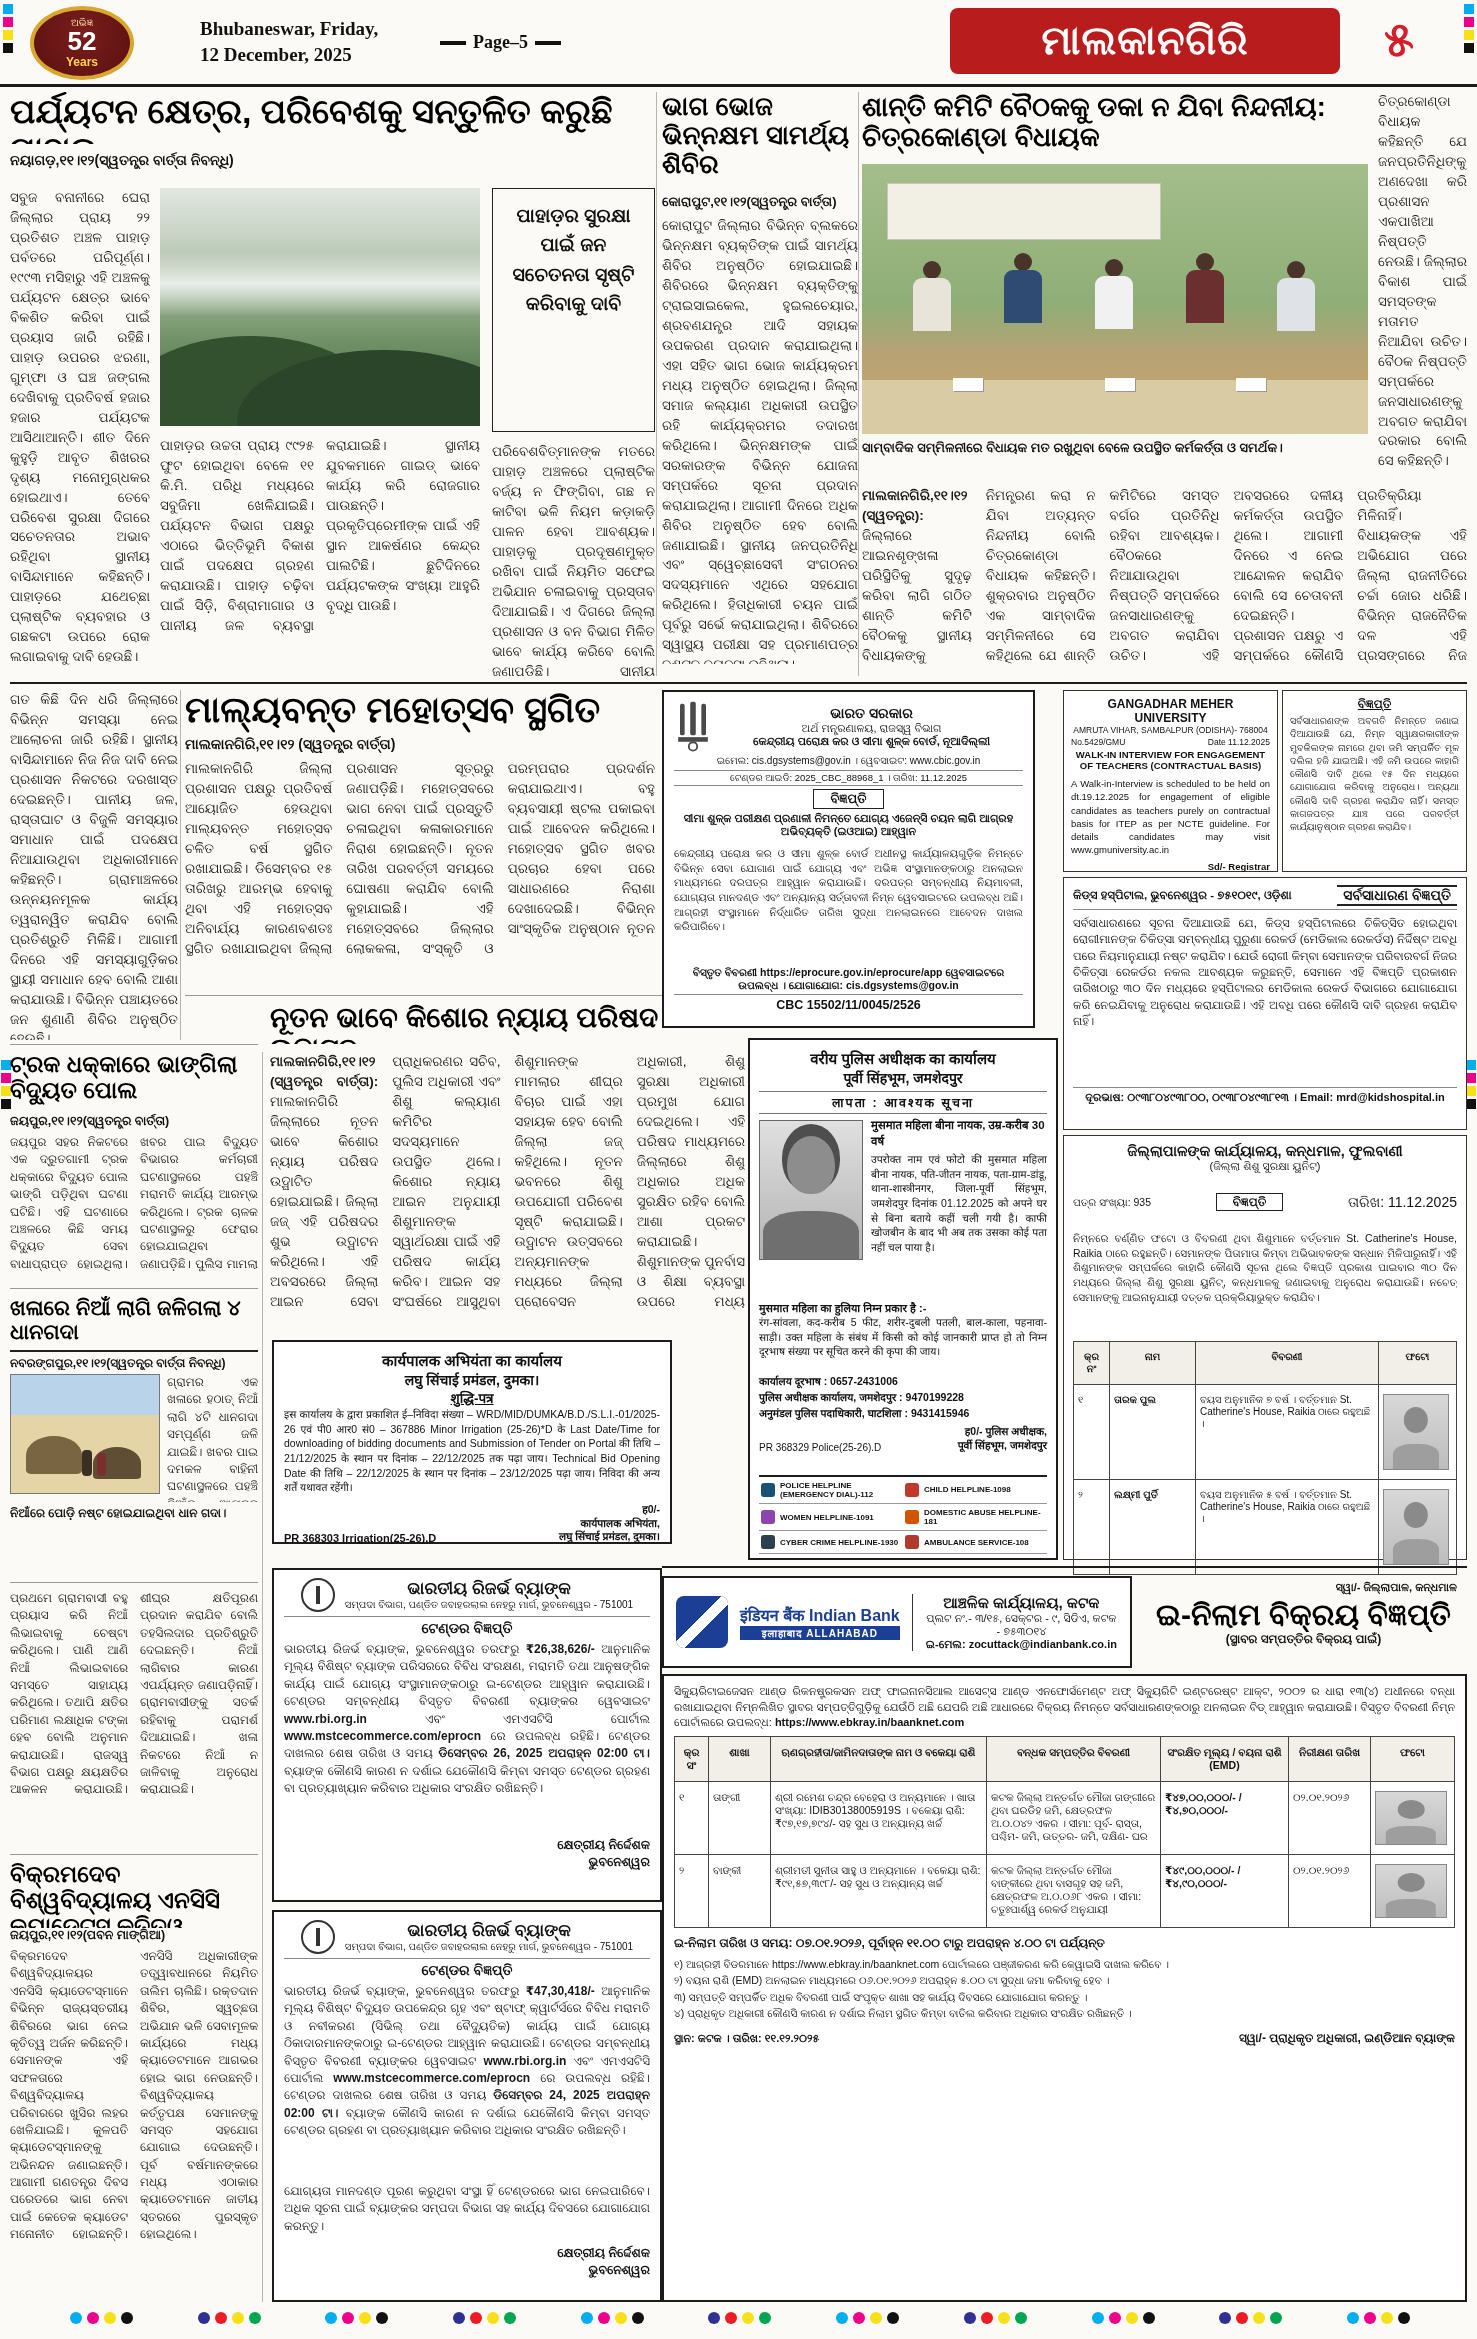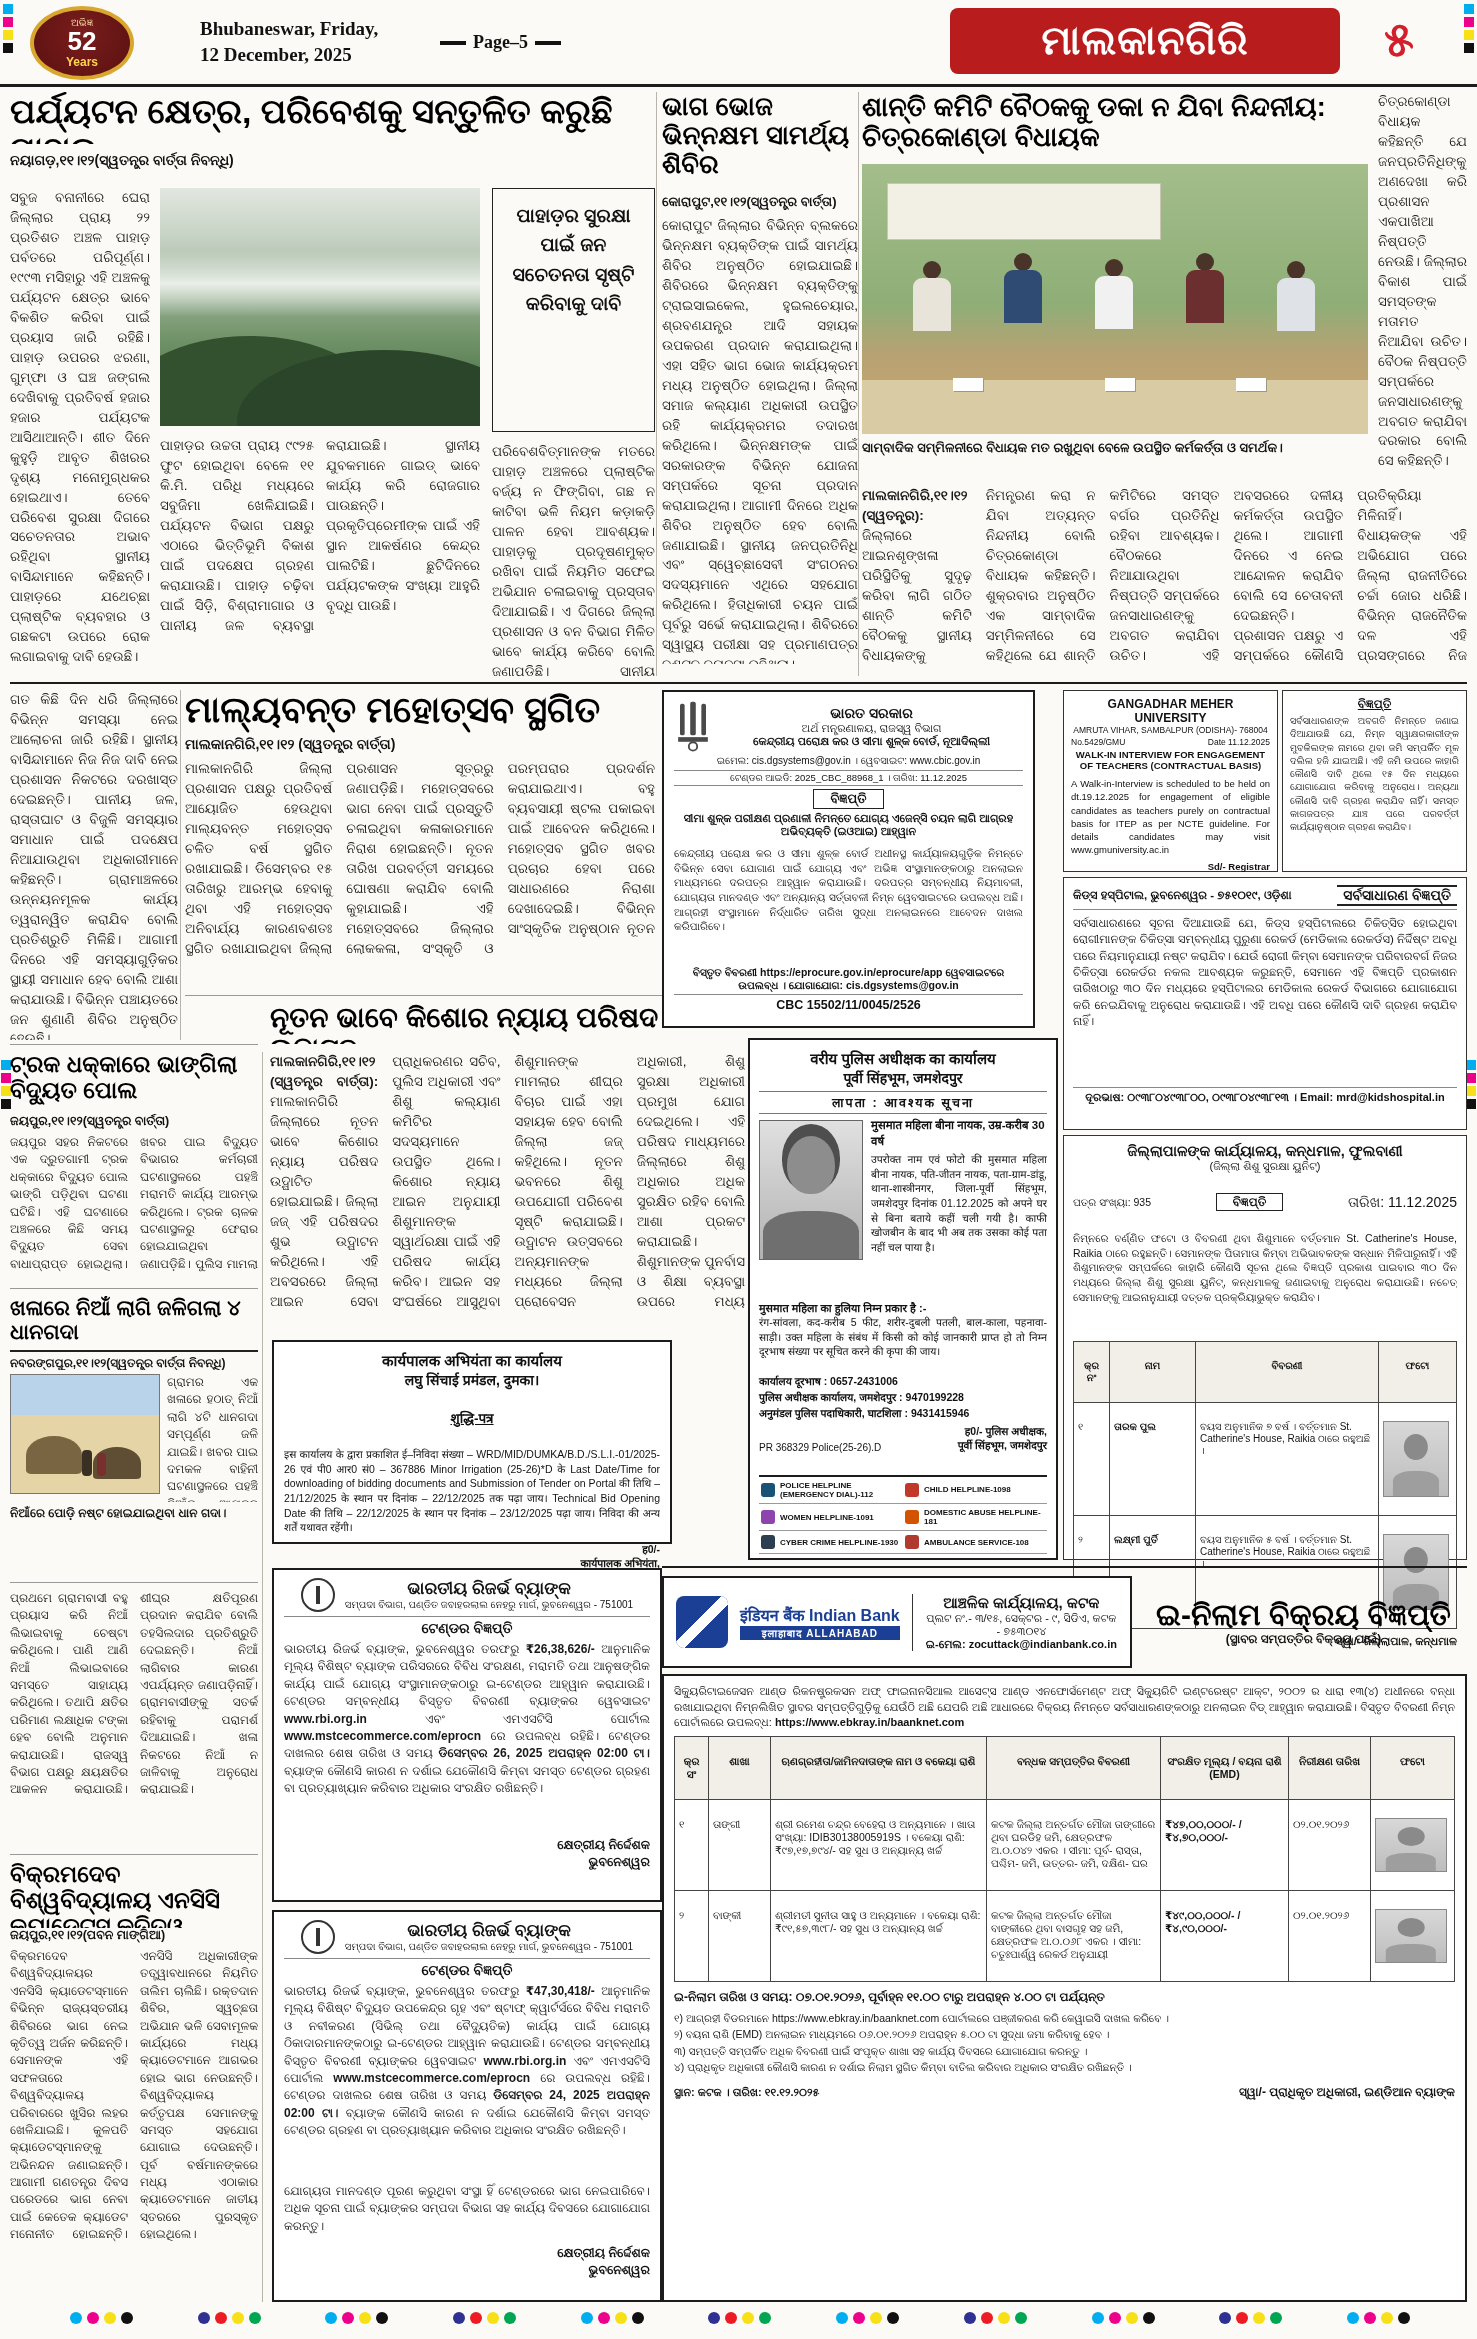--- a/index.html
+++ b/index.html
@@ -57,21 +57,21 @@
 .pagelabel{display:flex;align-items:center;gap:7px;font-weight:700;font-size:18px}
 .pagelabel .bar{display:inline-block;width:26px;height:4px;background:#111}
 .inset{border:1.5px solid #222;padding:12px 8px;font-weight:700;font-size:19px;line-height:1.55;text-align:center;overflow:hidden}
 .cap{font-size:13px;font-weight:700;overflow:hidden}
 .help-grid{display:grid;grid-template-columns:1fr 1fr;border-top:2px solid #1c1c1c;margin-top:22px}
 .help-cell{display:flex;align-items:center;gap:5px;border-bottom:1px solid #999;padding:4px 2px;overflow:hidden}
 .hicon{flex:0 0 14px;width:14px;height:14px;border-radius:3px}
 .hi0{background:#1a5276}.hi1{background:#c0392b}.hi2{background:#8e44ad}.hi3{background:#d35400}.hi4{background:#2c3e50}.hi5{background:#b03a2e}
 .help-cell span.lbl{font-size:8px;font-weight:700;line-height:1.15}
 table.nt{border-collapse:collapse;width:100%}
-table.nt th,table.nt td{border:1px solid #444;padding:18px 4px;vertical-align:top;text-align:left}
+table.nt th,table.nt td{border:1px solid #444;padding:9px 4px;vertical-align:top;text-align:left}
 table.nt th{text-align:center;font-weight:700;background:#f1efe8}
 .iblogo{width:52px;height:52px;background:#1b3f94;border-radius:8px;position:relative;overflow:hidden}
 .iblogo::after{content:"";position:absolute;inset:0;background:linear-gradient(135deg,transparent 44%,#fff 44% 58%,transparent 58%)}
 .ibbar{background:#1b3f94;color:#fff;font-size:10px;font-weight:700;text-align:center;padding:0 6px;letter-spacing:1px}
 .rbilogo{width:34px;height:34px;border:2.5px solid #333;border-radius:50%;position:relative}
 .rbilogo::after{content:"";position:absolute;left:50%;top:6px;transform:translateX(-50%);width:4px;height:18px;background:#333}
 .regcol{display:flex;flex-direction:column;gap:3px}
 .regcol i{width:10px;height:10px;display:block}
 .dotrow{position:absolute;left:70px;top:2312px;width:1340px;display:flex;justify-content:space-between}
 .dotgrp{display:flex;gap:5px}
@@ -205,21 +205,21 @@
     <div class="hl" style="font-size:28px;height:42px">ନୂତନ ଭାବେ କିଶୋର ନ୍ୟାୟ ପରିଷଦ ଉଦ୍ଘାଟନ</div>
     <div class="bt col4 ov" style="margin-top:8px;height:276px">
       <span class="b">ମାଲକାନଗିରି,୧୧।୧୨ (ସ୍ୱତନ୍ତ୍ର ବାର୍ତ୍ତା):</span>
       <span>ମାଲକାନଗିରି ଜିଲ୍ଲାରେ ନୂତନ ଭାବେ କିଶୋର ନ୍ୟାୟ ପରିଷଦ ଉଦ୍ଘାଟିତ ହୋଇଯାଇଛି। ଜିଲ୍ଲା ଜଜ୍ ଏହି ପରିଷଦର ଶୁଭ ଉଦ୍ଘାଟନ କରିଥିଲେ। ଏହି ଅବସରରେ ଜିଲ୍ଲା ଆଇନ ସେବା ପ୍ରାଧିକରଣର ସଚିବ, ପୁଲିସ ଅଧିକାରୀ ଏବଂ ଶିଶୁ କଲ୍ୟାଣ କମିଟିର ସଦସ୍ୟମାନେ ଉପସ୍ଥିତ ଥିଲେ। କିଶୋର ନ୍ୟାୟ ଆଇନ ଅନୁଯାୟୀ ଶିଶୁମାନଙ୍କ ସ୍ୱାର୍ଥରକ୍ଷା ପାଇଁ ଏହି ପରିଷଦ କାର୍ଯ୍ୟ କରିବ। ଆଇନ ସହ ସଂଘର୍ଷରେ ଆସୁଥିବା ଶିଶୁମାନଙ୍କ ମାମଲାର ଶୀଘ୍ର ବିଚାର ପାଇଁ ଏହା ସହାୟକ ହେବ ବୋଲି ଜିଲ୍ଲା ଜଜ୍ କହିଥିଲେ। ନୂତନ ଭବନରେ ଶିଶୁ ଉପଯୋଗୀ ପରିବେଶ ସୃଷ୍ଟି କରାଯାଇଛି। ଉଦ୍ଘାଟନ ଉତ୍ସବରେ ଅନ୍ୟମାନଙ୍କ ମଧ୍ୟରେ ଜିଲ୍ଲା ପ୍ରୋବେସନ ଅଧିକାରୀ, ଶିଶୁ ସୁରକ୍ଷା ଅଧିକାରୀ ପ୍ରମୁଖ ଯୋଗ ଦେଇଥିଲେ। ଏହି ପରିଷଦ ମାଧ୍ୟମରେ ଜିଲ୍ଲାରେ ଶିଶୁ ଅଧିକାର ଅଧିକ ସୁରକ୍ଷିତ ରହିବ ବୋଲି ଆଶା ପ୍ରକଟ କରାଯାଇଛି। ଶିଶୁମାନଙ୍କ ପୁନର୍ବାସ ଓ ଶିକ୍ଷା ବ୍ୟବସ୍ଥା ଉପରେ ମଧ୍ୟ ଗୁରୁତ୍ୱ ଦିଆଯିବ। କାର୍ଯ୍ୟକ୍ରମ ଶେଷରେ ଧନ୍ୟବାଦ ଅର୍ପଣ କରାଯାଇଥିଲା।</span>
     </div>
   </div>
 
   <div class="abs bx" style="left:272px;top:1340px;width:400px;height:204px;padding:8px 10px">
     <div class="c b" style="font-size:15px">कार्यपालक अभियंता का कार्यालय</div>
     <div class="c b" style="font-size:14px">लघु सिंचाई प्रमंडल, दुमका।</div>
-    <div class="c b" style="font-size:13.5px;text-decoration:underline;margin:20px 0">शुद्धि-पत्र</div>
+    <div class="c b" style="font-size:13.5px;text-decoration:underline;margin:0 0">शुद्धि-पत्र</div>
     <div class="bt10 ov" style="font-size:10.5px;height:92px">इस कार्यालय के द्वारा प्रकाशित ई–निविदा संख्या – WRD/MID/DUMKA/B.D./S.L.I.-01/2025-26 एवं पी0 आर0 सं0 – 367886 Minor Irrigation (25-26)*D के Last Date/Time for downloading of bidding documents and Submission of Tender on Portal की तिथि – 21/12/2025 के स्थान पर दिनांक – 22/12/2025 तक पढ़ा जाय। Technical Bid Opening Date की तिथि – 22/12/2025 के स्थान पर दिनांक – 23/12/2025 पढ़ा जाय। निविदा की अन्य शर्तें यथावत रहेंगी।</div>
     <div style="display:flex;justify-content:space-between;align-items:flex-end;margin-top:4px">
       <div style="font-size:11px" class="b">PR 368303 Irrigation(25-26).D</div>
       <div class="r" style="font-size:10.5px;line-height:1.3">
         <div class="b">ह0/-</div>
         <div class="b">कार्यपालक अभियंता,</div>
         <div class="b">लघु सिंचाई प्रमंडल, दुमका।</div>
       </div>
     </div>
   </div>

